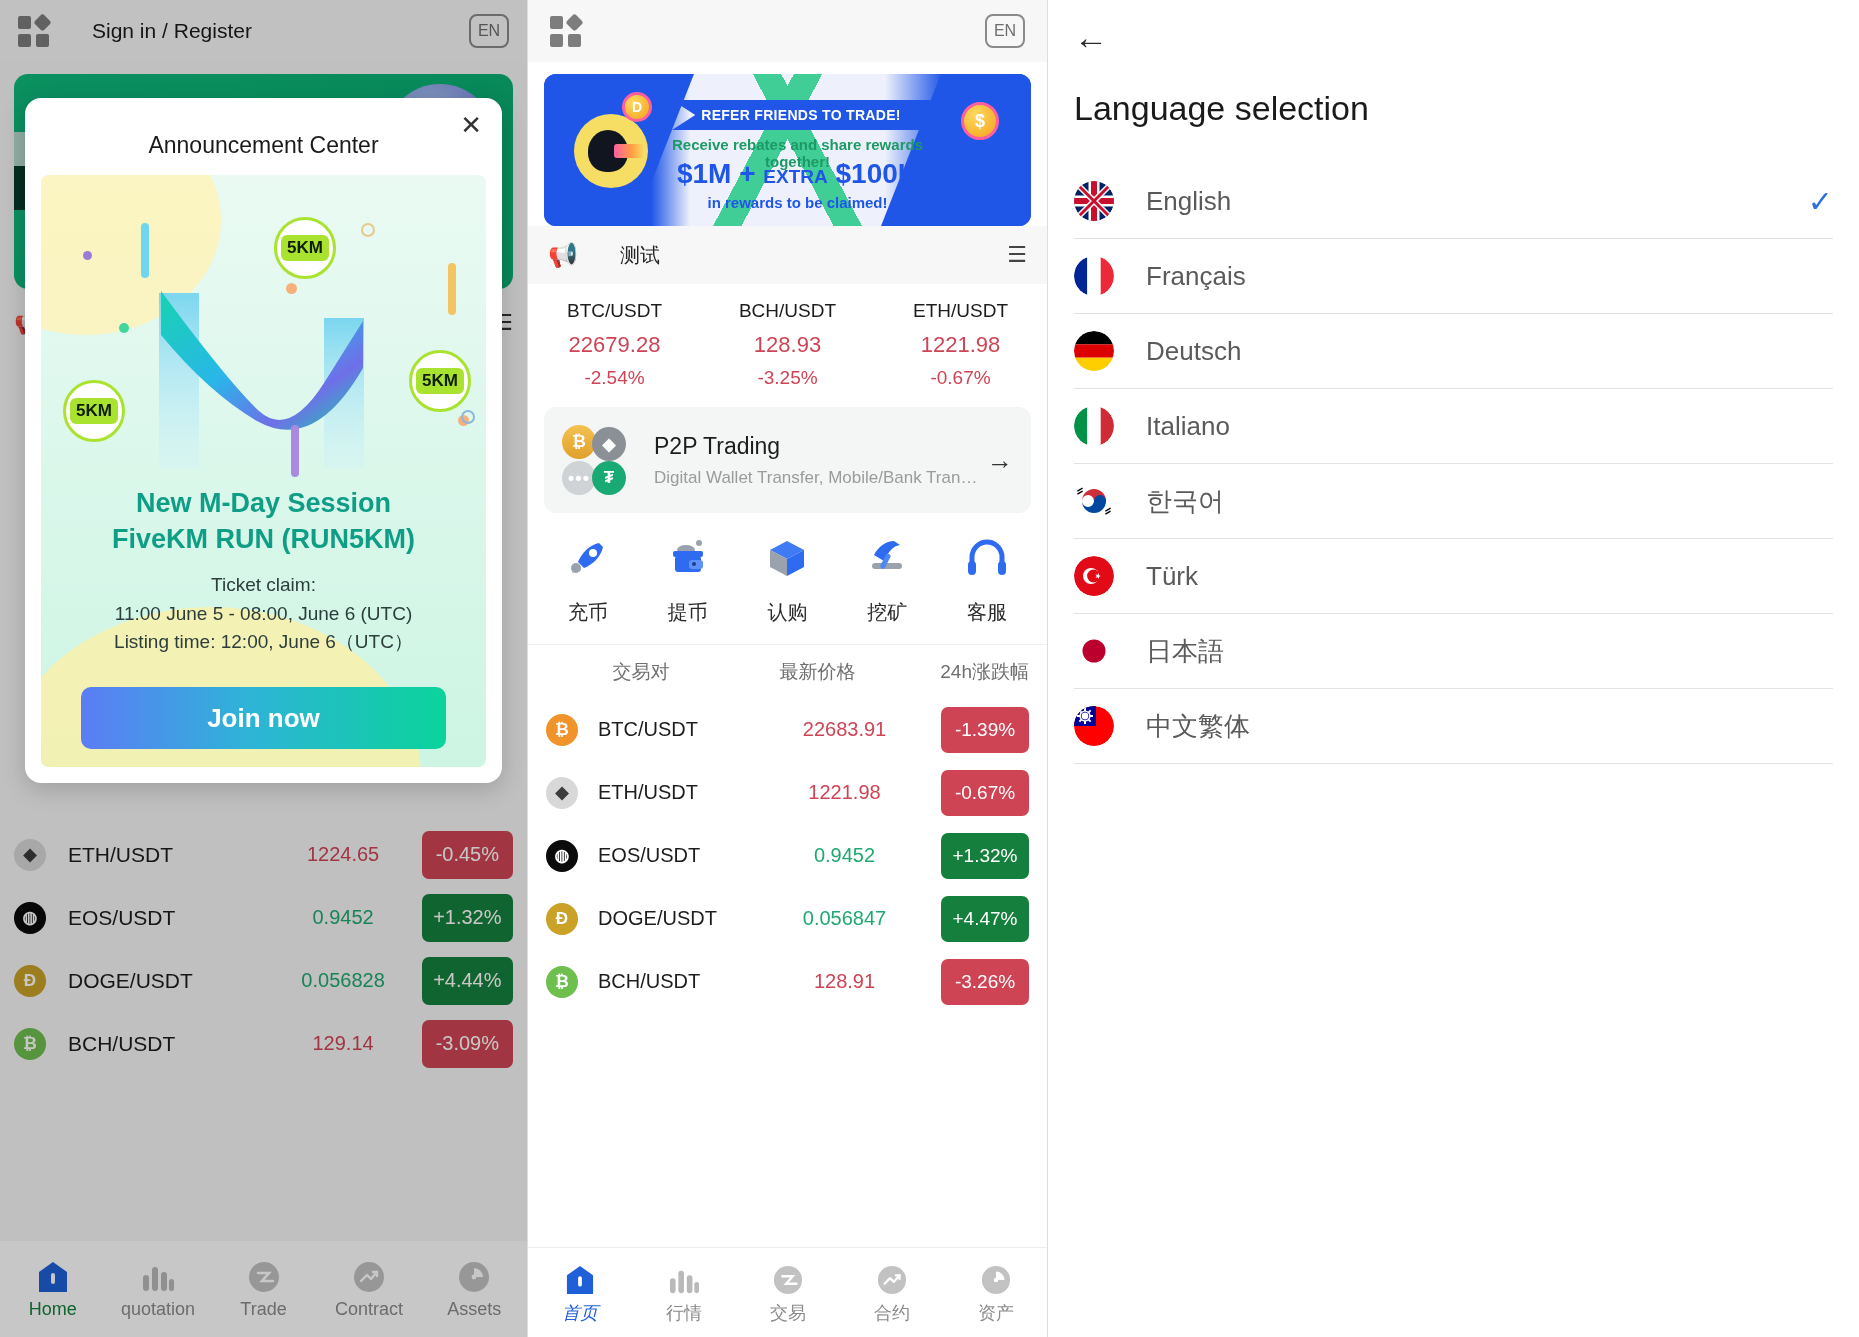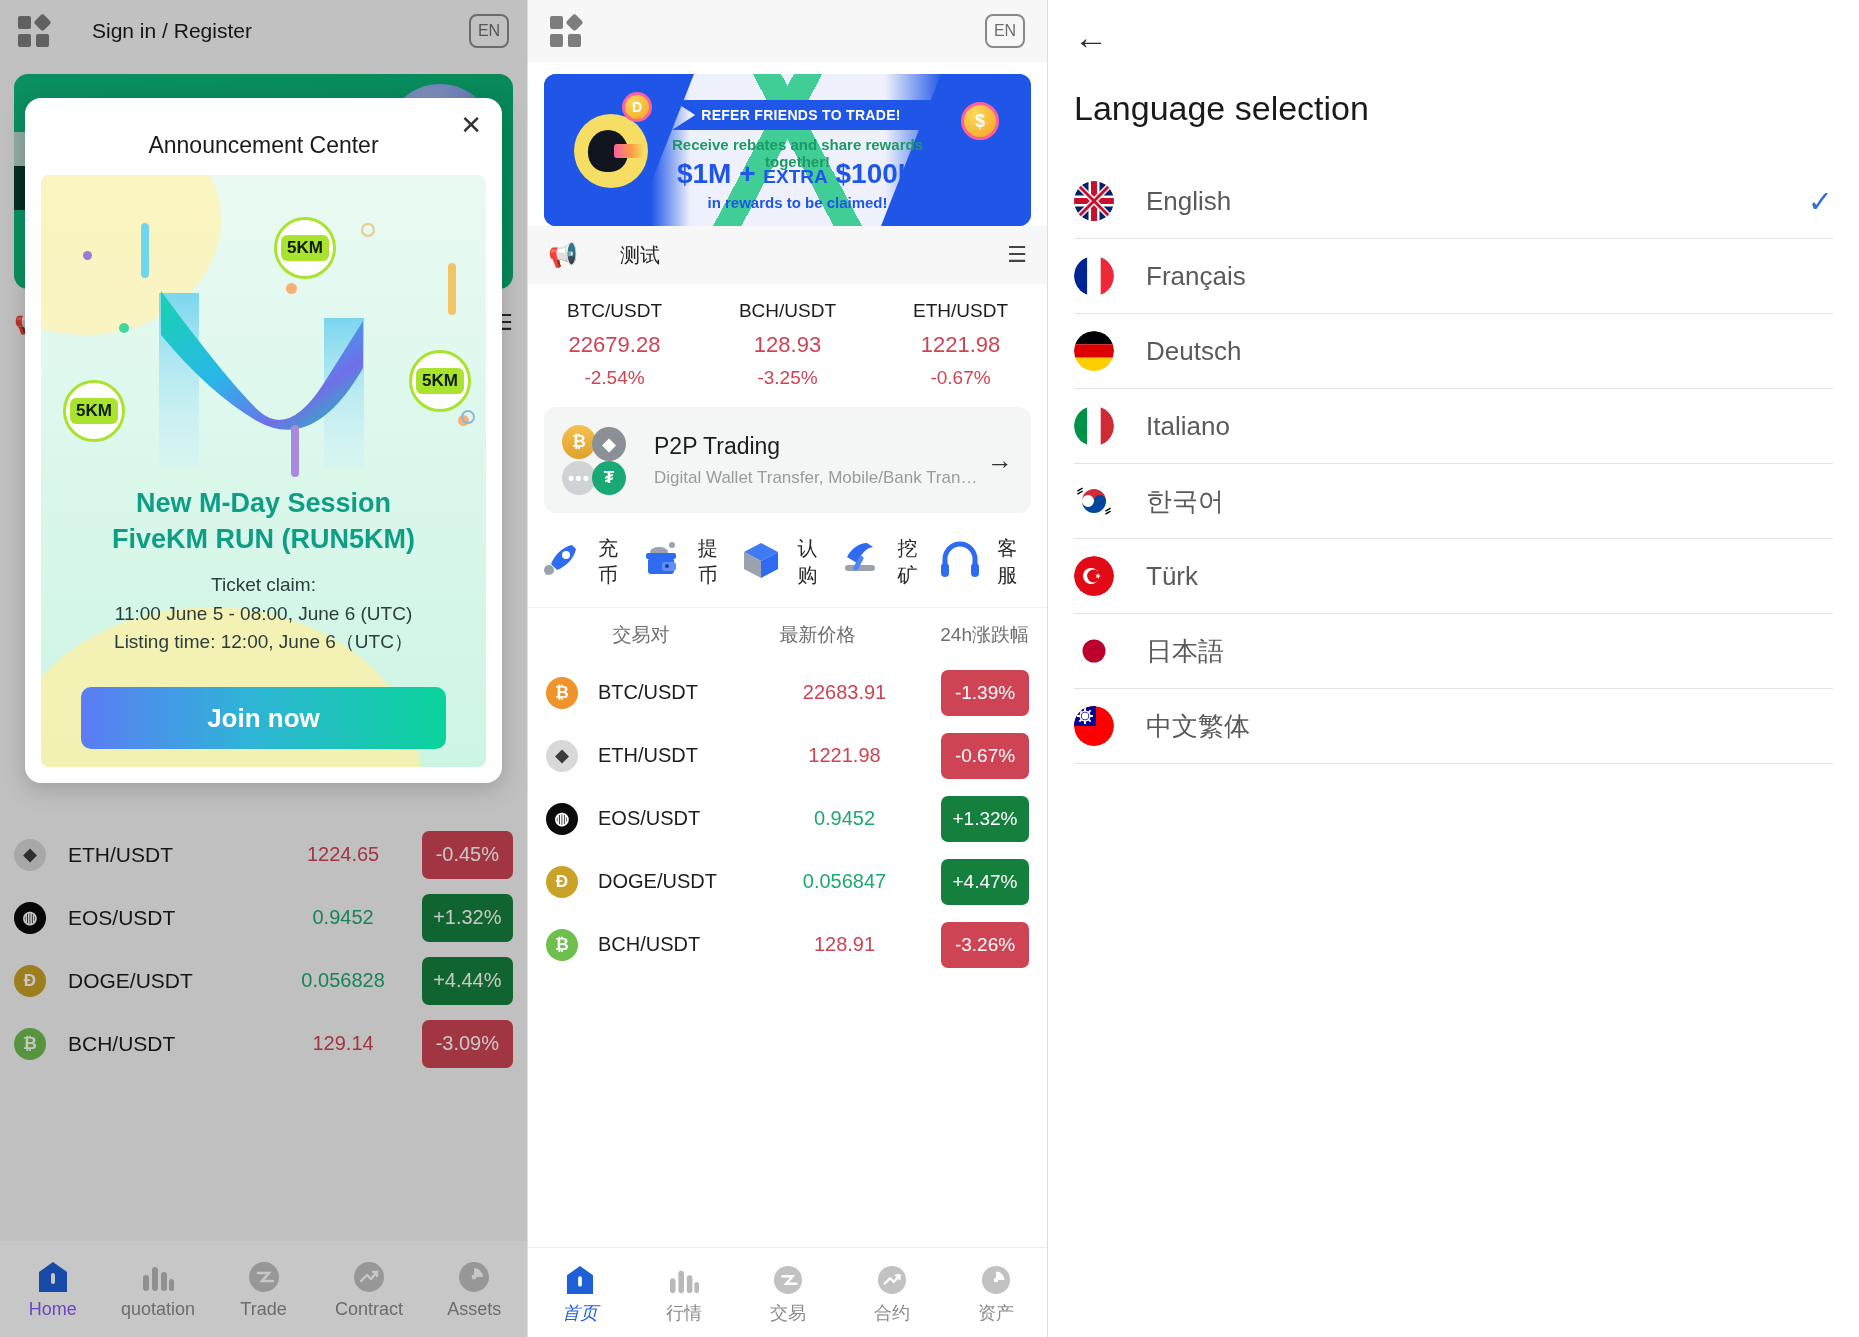--- a/index.html
+++ b/index.html
@@ -50,21 +50,21 @@
   .p1-price { font-size:20px; width:160px; text-align:center; }
   .p1-chg { margin-left:auto; width:93px; height:48px; border-radius:7px; color:#fff; font-size:20px;
             display:flex; align-items:center; justify-content:center; }
   .up { background:#15803d; } .down { background:#cf4455; }
   .txt-up { color:#1fa971; } .txt-down { color:#cf4455; }
 
   .p1-nav { position:absolute; left:0; bottom:0; width:527px; height:96px; background:#fff;
             display:flex; align-items:center; }
   .p1-navitem { flex:1; display:flex; flex-direction:column; align-items:center; gap:6px; }
   .p1-navlabel { font-size:18px; color:#8b8b8b; }
-  .p1-navitem.active .p1-navlabel { color:#8b5cf6; }
+  .p1-navitem.active .p1-navlabel { color:#15803d; }
   .nav-ic { height:34px; display:flex; align-items:flex-end; }
 
   
   .modal { position:absolute; z-index:10; left:25px; top:98px; width:477px; height:685px;
            background:#fff; border-radius:16px; overflow:hidden; box-shadow:0 6px 24px rgba(0,0,0,.18); }
   .modal-close { position:absolute; right:20px; top:14px; font-size:26px; color:#333; line-height:1; cursor:pointer; }
   .modal-title { text-align:center; font-size:23px; color:#1b1b1b; padding:34px 0 16px; }
   .modal-body { margin:0 16px 0; height:592px; border-radius:8px; position:relative; overflow:hidden;
                 background: linear-gradient(180deg,#eafaf3 0%, #d9f7ea 55%, #cdf5e4 100%); }
   .yellow-blob { position:absolute; left:-90px; top:-70px; width:270px; height:230px; border-radius:50%;
@@ -132,21 +132,21 @@
   .p2p-icons .ci.eth { left:30px; top:2px; background:#8b9096; }
   .p2p-icons .ci.dots { left:0; top:36px; background:#cfd3d6; font-size:18px; letter-spacing:1px; }
   .p2p-icons .ci.usdt { left:30px; top:36px; background:#19a974; }
   .p2p-text { margin-left:6px; }
   .p2p-title { font-size:23px; color:#1d1d1d; }
   .p2p-desc { font-size:17px; color:#9b9b9b; margin-top:8px; white-space:nowrap; overflow:hidden;
               text-overflow:ellipsis; max-width:330px; }
   .p2p-arrow { margin-left:auto; font-size:26px; color:#333; }
 
   .p2-actions { display:flex; padding:22px 10px 18px; }
-  .act { flex:1; display:flex; flex-direction:row; align-items:center; gap:14px; }
+  .act { flex:1; display:flex; flex-direction:column; align-items:center; gap:14px; }
   .act-label { font-size:20px; color:#2a2a2a; }
 
   .p2-thead { display:flex; align-items:center; height:54px; padding:0 18px; border-top:1px solid #f0f0f0; }
   .th { font-size:19px; color:#6f6f6f; }
   .th1 { width:190px; text-align:center; } .th2 { flex:1; text-align:center; } .th3 { width:130px; text-align:right; }
 
   .p2-row { display:flex; align-items:center; height:63px; padding:0 18px; }
   .p2-pair { margin-left:20px; font-size:20px; color:#1d1d1d; width:150px; }
   .p2-price { flex:1; text-align:center; font-size:20px; }
   .p2-chg { width:88px; height:46px; border-radius:7px; color:#fff; font-size:19px;

